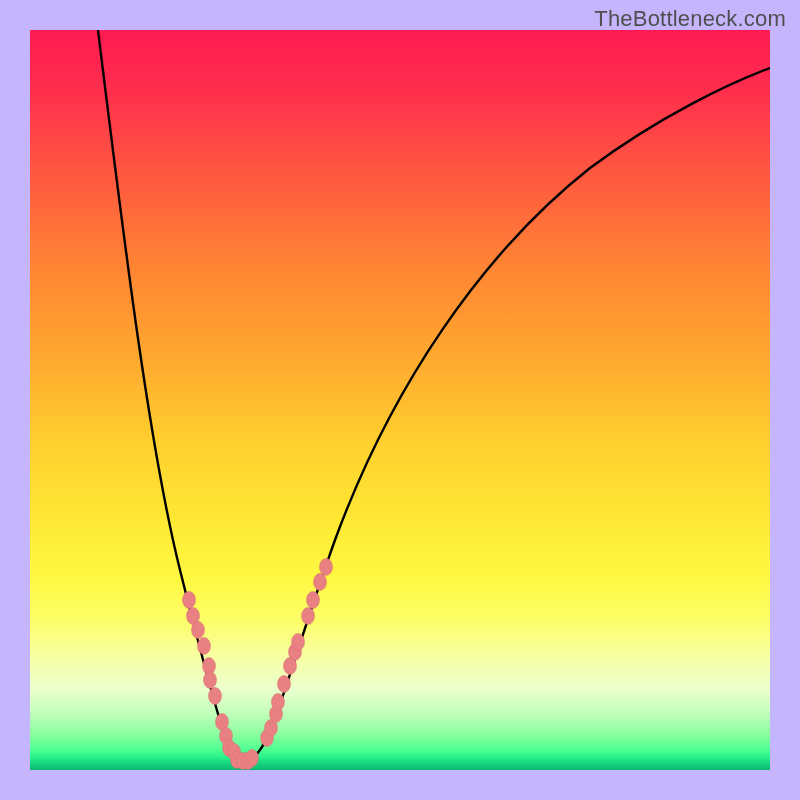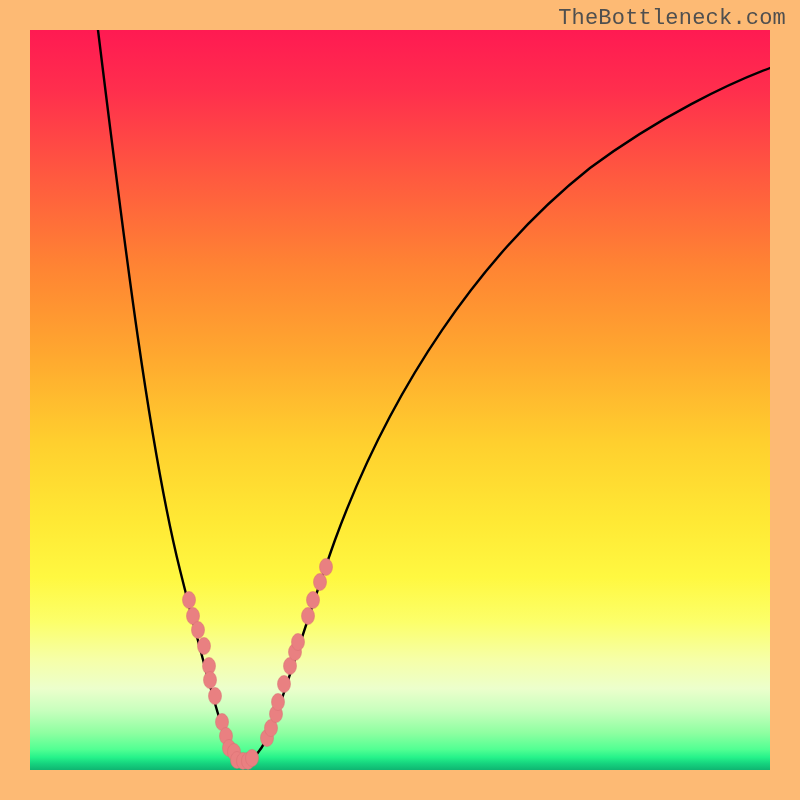--- a/index.html
+++ b/index.html
@@ -7,22 +7,21 @@
     padding: 0;
     width: 800px;
     height: 800px;
     overflow: hidden;
     background: #000;
     font-family: Arial, Helvetica, sans-serif;
   }
   .frame {
     position: absolute;
     inset: 0;
-    background: #fdba74;
-    font-family: Liberation Mono, monospace;
+    background: #c4b5fd;
   }
   .plot-area {
     position: absolute;
     left: 30px;
     top: 30px;
     width: 740px;
     height: 740px;
     overflow: hidden;
   }
   .gradient {

